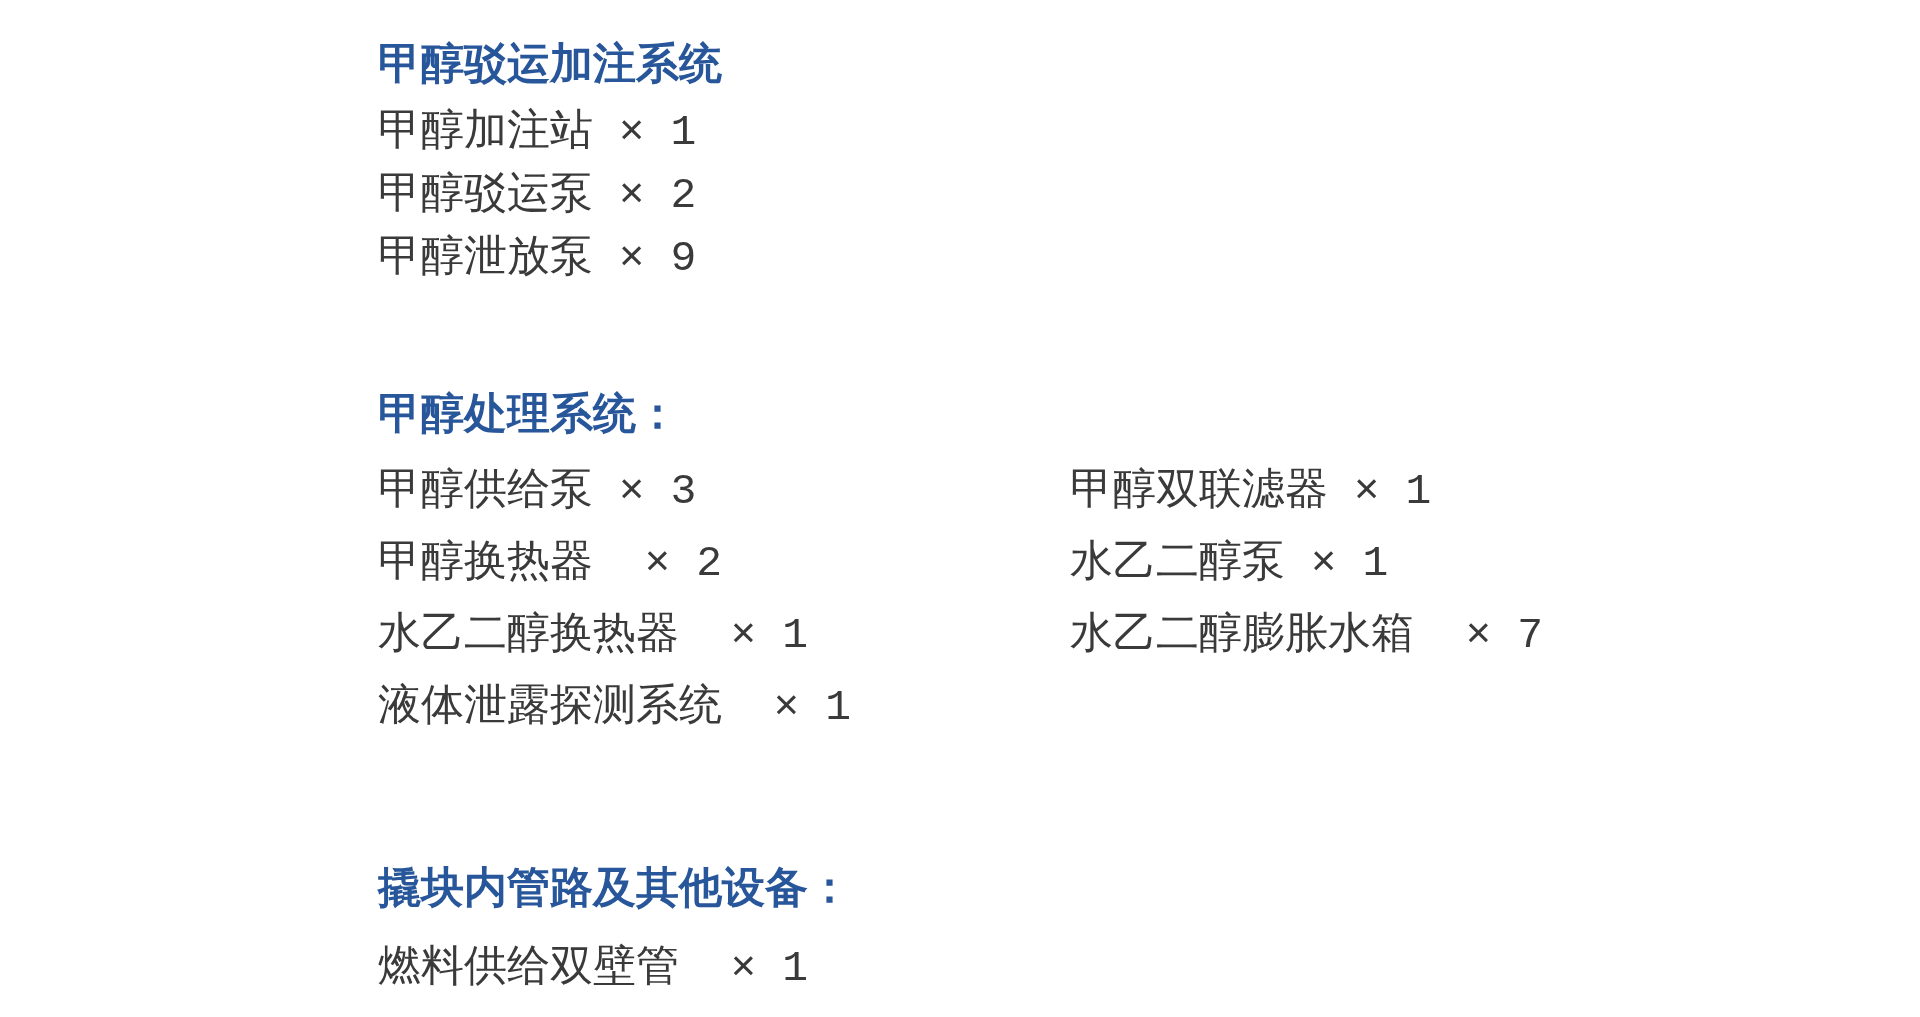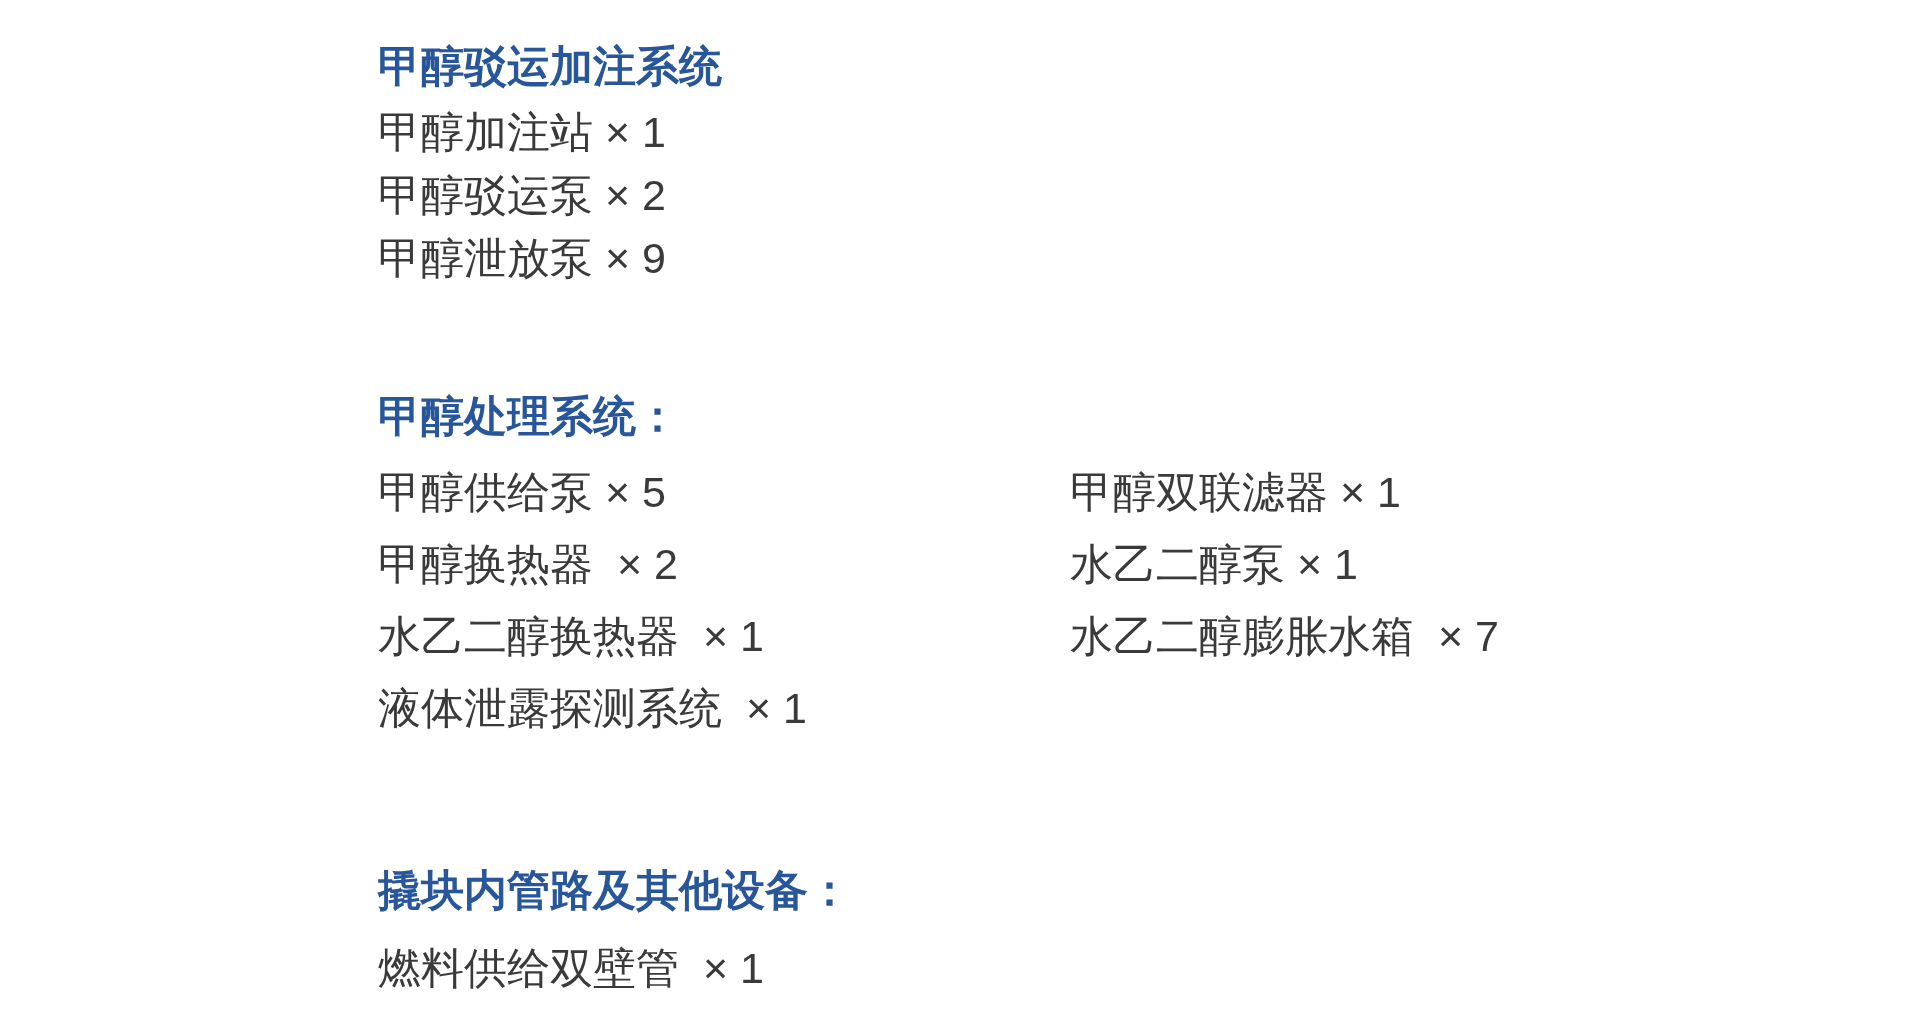--- a/index.html
+++ b/index.html
@@ -10,21 +10,21 @@
   html, body {
     margin: 0;
     padding: 0;
     background: var(--bg);
   }
   .page {
     position: relative;
     width: 1920px;
     height: 1017px;
     background: var(--bg);
-    font-family: Liberation Sans, sans-serif;
+    font-family: Liberation Mono, monospace;
     overflow: hidden;
   }
   .sec {
     position: absolute;
     left: 378px;
   }
   .sec-1 { top: 45px; }
   .sec-2 { top: 395px; }
   .sec-3 { top: 869px; }
   .heading {
@@ -62,21 +62,21 @@
       <div class="line">甲醇加注站 × 1</div>
       <div class="line">甲醇驳运泵 × 2</div>
       <div class="line">甲醇泄放泵 × 9</div>
     </div>
   </div>
 
   <div class="sec sec-2">
     <div class="heading">甲醇处理系统：</div>
     <div class="cols">
       <div class="col-left">
-        <div class="line">甲醇供给泵 × 5</div>
+        <div class="line">甲醇供给泵 × 3</div>
         <div class="line">甲醇换热器  × 2</div>
         <div class="line">水乙二醇换热器  × 1</div>
         <div class="line">液体泄露探测系统  × 1</div>
       </div>
       <div class="col-right">
         <div class="line">甲醇双联滤器 × 1</div>
         <div class="line">水乙二醇泵 × 1</div>
         <div class="line">水乙二醇膨胀水箱  × 7</div>
       </div>
     </div>

